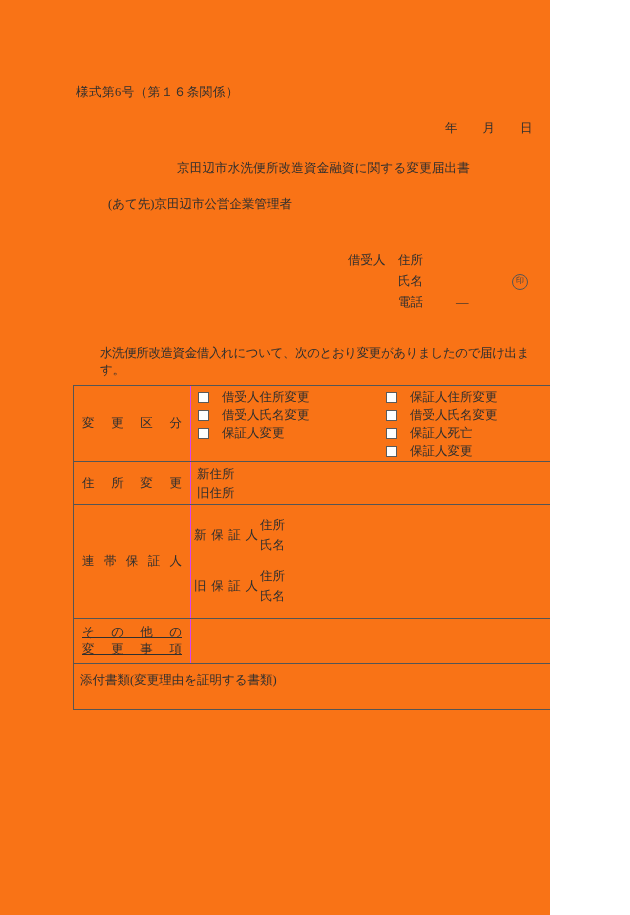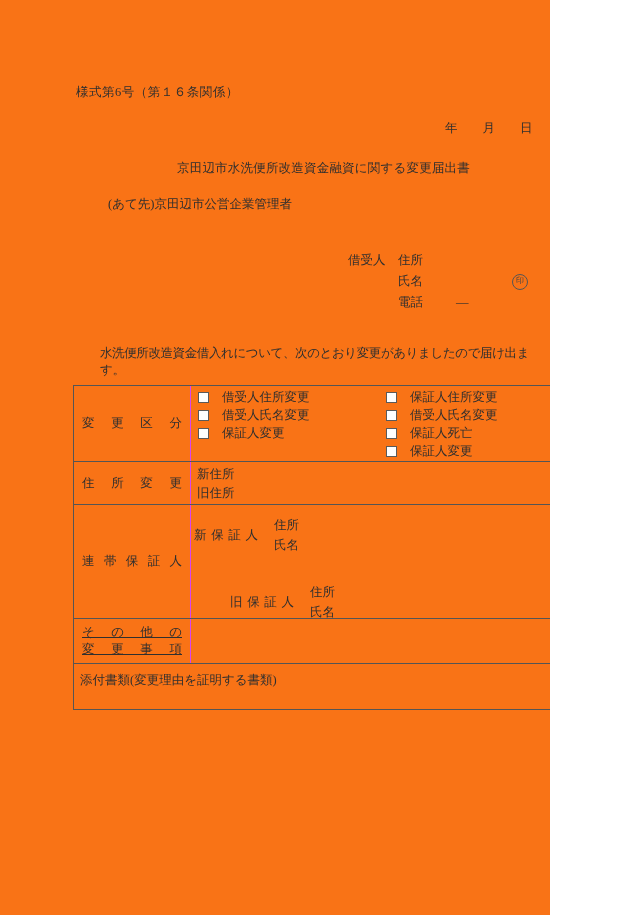--- a/index.html
+++ b/index.html
@@ -53,23 +53,23 @@
   .cb-col.c2{left:195px;}
   .cb-line{display:flex;align-items:center;height:18px;}
   .checkbox{
     width:9px;height:9px;border:1px solid #5a5a5a;background:#fefefe;
     display:inline-block;margin-right:13px;flex:none;
   }
   
   .addr-lines{padding:3px 0 17px 6px;}
   .addr-lines div{height:19px;display:flex;align-items:center;}
   
-  .g-group{position:absolute;left:3px;display:flex;align-items:center;gap:16px;}
+  .g-group{position:absolute;left:3px;display:flex;align-items:center;gap:2px;}
   .g-group.g-new{top:10px;}
-  .g-group.g-old{top:77px;margin-left:36px;}
+  .g-group.g-old{top:61px;}
   .g-label{display:inline-block;width:64px;text-align:justify;text-align-last:justify;}
   .g-fields div{height:20px;display:flex;align-items:center;}
   
   .attach-cell{padding:8px 0 0 6px;box-sizing:border-box;}
 </style>
 </head>
 <body>
 
 <div id="page">
 

